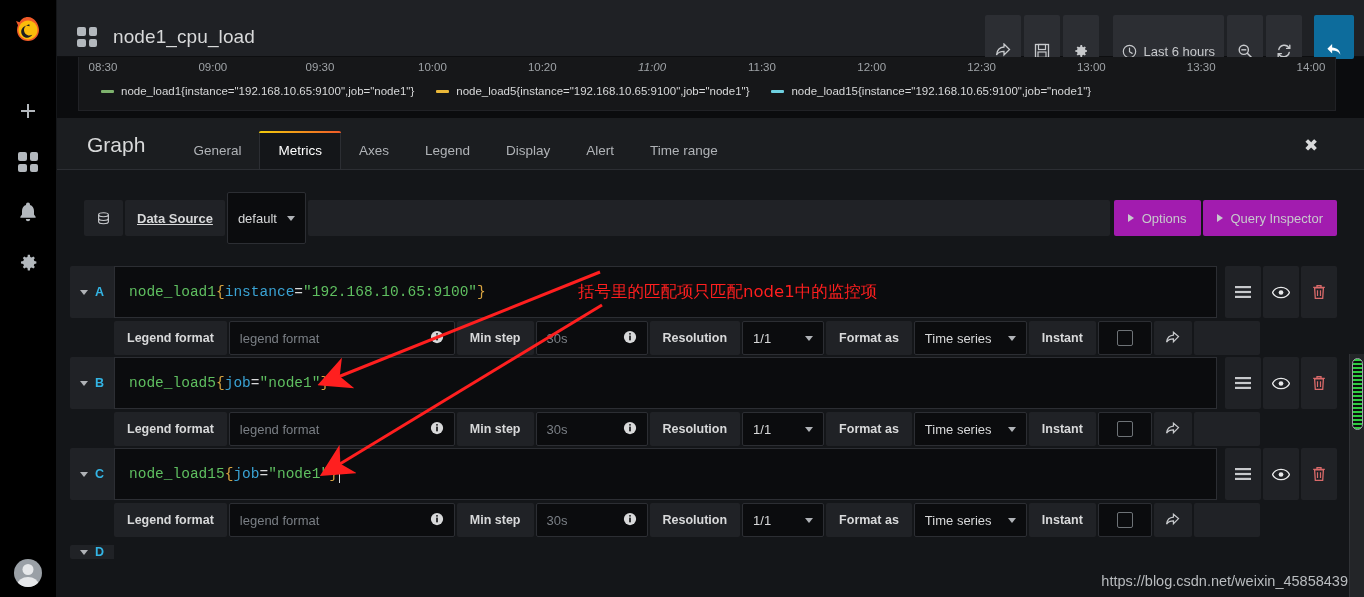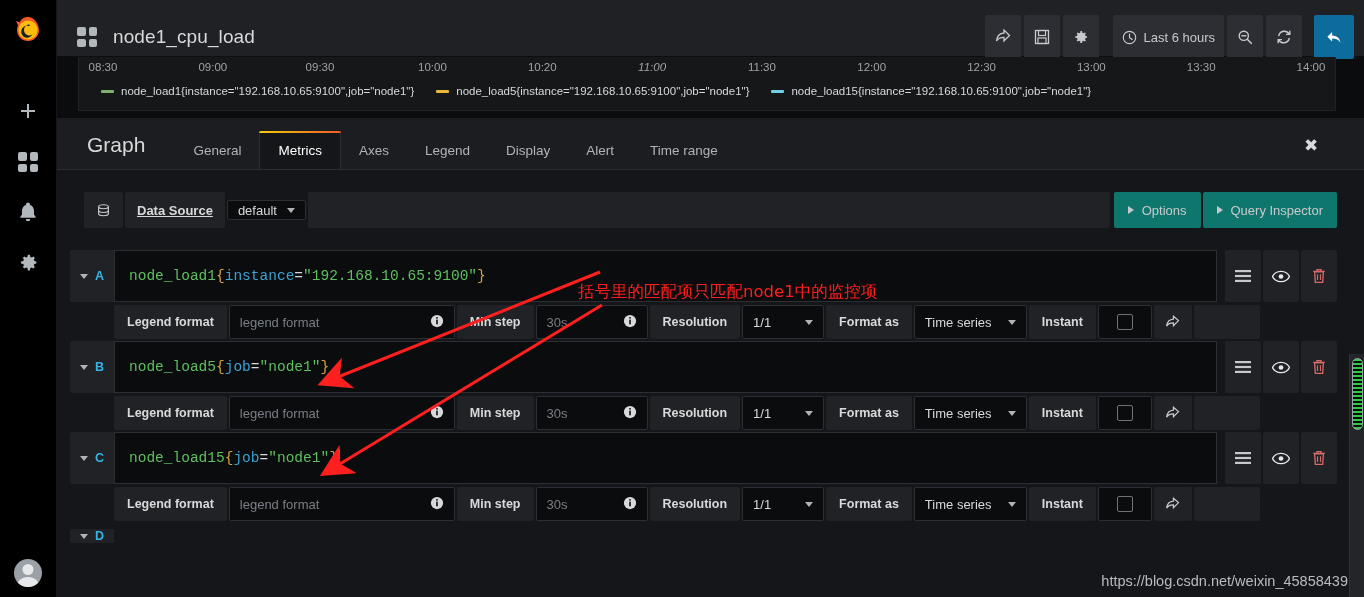--- a/index.html
+++ b/index.html
@@ -41,21 +41,21 @@
     border-bottom: 1px solid #0d0e10;
   }
   #topbar .title {
     color: #d8d9da; font-size: 19px; margin-left: 16px; letter-spacing: .1px;
   }
   #topbar .spacer { flex: 1; }
   .tb-btn {
     height: 44px; min-width: 36px; padding: 0 9px;
     background: #2c2e33; border: none; border-radius: 2px;
     color: #c7c9cc; font-size: 13px;
-    display: inline-flex; align-items: center; justify-content: center;
+    display: inline-flex; align-items: flex-end; justify-content: center;
     cursor: pointer; margin-left: 3px;
   }
   .tb-btn.grp-gap { margin-left: 14px; }
   .tb-btn.primary { background: #0d6c9c; color: #ffffff; margin-left: 12px; min-width: 40px; }
   .tb-btn .lbl { margin-left: 6px; font-size: 13px; }
 
   
   #graphstrip {
     position: absolute; left: 78px; top: 57px; right: 28px; height: 54px;
     background: #161719; border: 1px solid #212226; border-top: none;
@@ -112,28 +112,28 @@
     margin: 22px 27px 0 27px; display: flex; align-items: center;
   }
   .gfbox {
     height: 36px; display: flex; align-items: center; padding: 0 12px;
     background: #202226; color: #c7c9cc; font-size: 13px;
     border-radius: 2px; margin-right: 2px; text-decoration: underline;
   }
   .gflabel { background: #202226; font-weight: bold; color: #d8d9da; }
   .gfselect {
     background: #0b0c0e; color: #d8d9da; border: 1px solid #2c2e33;
-    height: 20px; display:flex; align-items:center; padding: 0 10px;
+    height: 52px; display:flex; align-items:center; padding: 0 10px;
     border-radius: 2px; margin-right: 2px; cursor: pointer; font-size: 13px;
   }
   .gfselect .caret { margin-left: 10px; border-left: 4px solid transparent; border-right: 4px solid transparent; border-top: 5px solid #b0b3b7; display:inline-block; }
   #dsfill { flex: 1; height: 36px; background: #202226; border-radius: 2px; }
   #dsright { display: flex; margin-left: 2px; }
   .collapsebtn {
-    height: 36px; background: #0f766e; color: #c7c9cc; font-size: 13px;
+    height: 36px; background: #a21caf; color: #c7c9cc; font-size: 13px;
     display: flex; align-items: center; padding: 0 14px; margin-left: 2px;
     border: none; cursor: pointer; border-radius: 2px;
   }
   .collapsebtn .tri {
     border-top: 4px solid transparent; border-bottom: 4px solid transparent;
     border-left: 6px solid #c7c9cc; margin-right: 8px; display:inline-block;
   }
 
   
   #queries { margin: 22px 27px 0 13px; }

